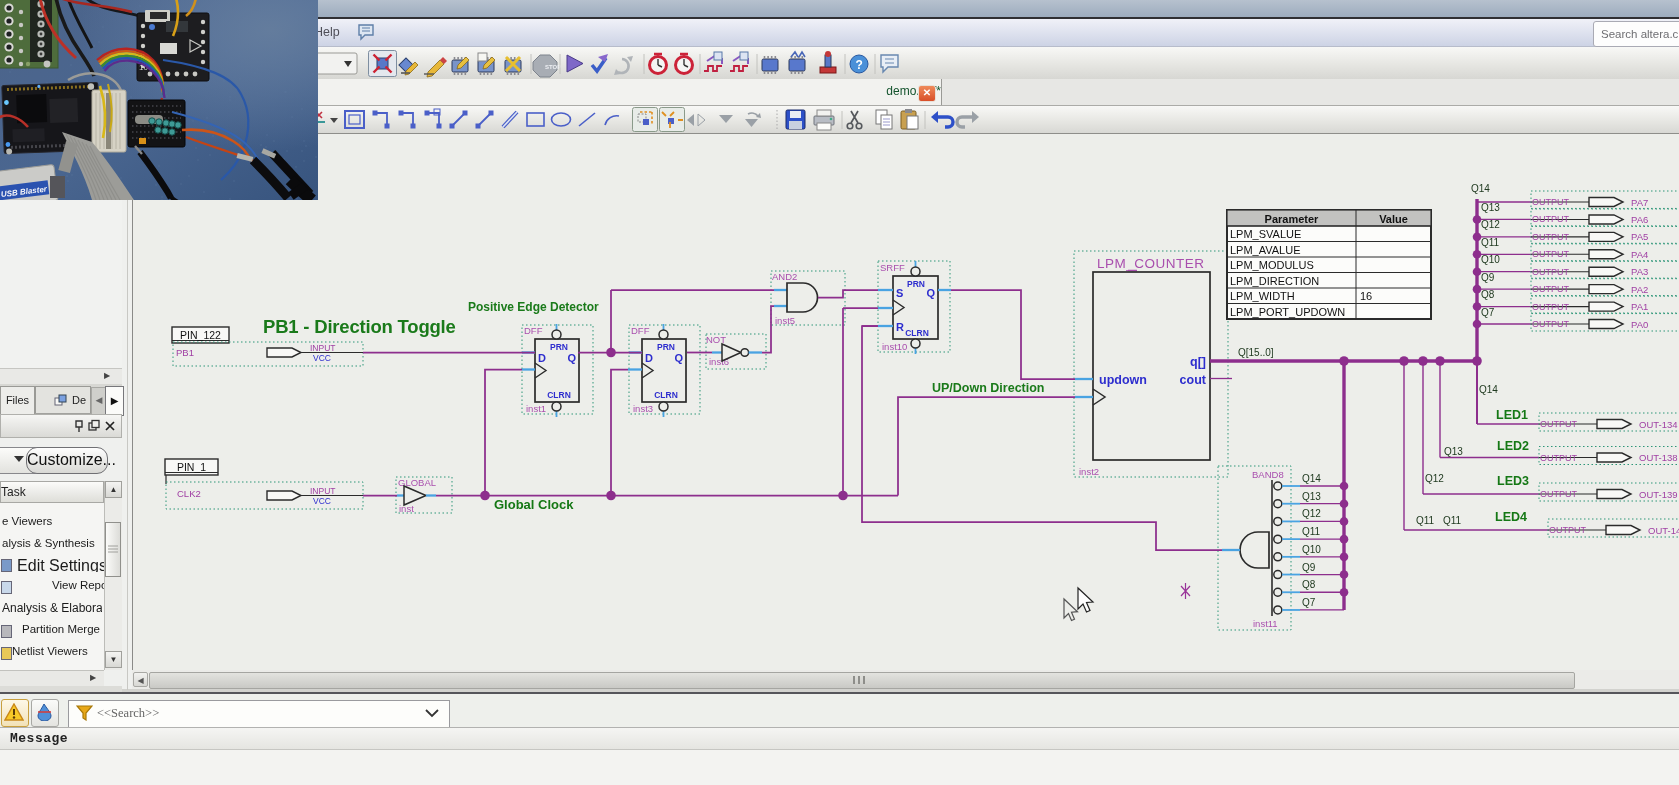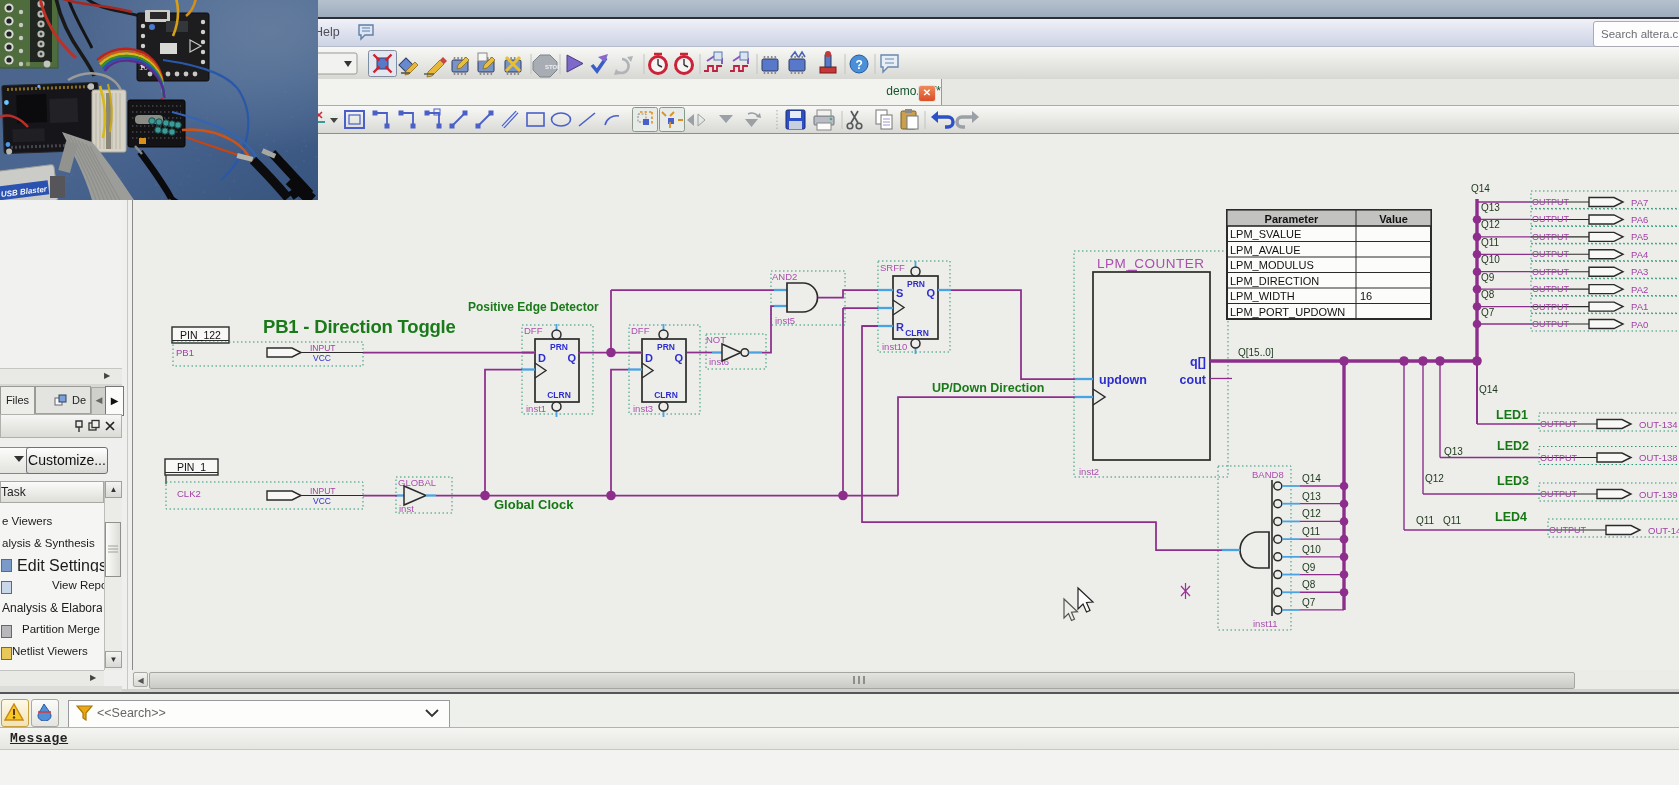--- a/index.html
+++ b/index.html
@@ -230,21 +230,21 @@
 <div class="abs" style="left:105px;top:386px;width:17px;height:28px;background:#fbfbf9;border:1px solid #77777b;color:#111;font-size:10px;text-align:center;line-height:27px;">▶</div>
 <div class="abs" style="left:0;top:414px;width:122px;height:24px;background:linear-gradient(#f6f6f4,#dadad6);border:1px solid #b0b0ac;box-sizing:border-box;"></div>
 <svg class="abs" style="left:72px;top:419px" width="48" height="15" viewBox="0 0 48 15">
     <path d="M4,2 h6 v6 h-6 z M7,8 v5" stroke="#333" stroke-width="1.4" fill="none"></path>
     <rect x="17" y="4" width="7" height="7" fill="none" stroke="#333" stroke-width="1.3"></rect>
     <rect x="20" y="1.5" width="7" height="7" fill="#efefec" stroke="#333" stroke-width="1.3"></rect>
     <path d="M34,3 l8,8 m0,-8 l-8,8" stroke="#222" stroke-width="1.7"></path>
   </svg>
 <div class="abs" style="left:-30px;top:447px;width:66px;height:25px;background:linear-gradient(#fcfcfa,#e2e2de);border:1px solid #88888c;border-radius:3px;"></div>
 <div class="abs" style="left:14px;top:456px;width:0px;height:0px;border-left:5px solid transparent;border-right:5px solid transparent;border-top:6px solid #333;"></div>
-<div class="abs" style="left:26px;top:447px;width:80px;height:25px;background:linear-gradient(#fefefe,#d8d8d4);border:1px solid #707074;border-radius:3px;font-size:14px;color:#111;text-align:center;line-height:24px;">Customize...</div>
+<div class="abs" style="left:26px;top:447px;width:80px;height:25px;background:linear-gradient(#fefefe,#d8d8d4);border:1px solid #707074;border-radius:11px;font-size:16px;color:#111;text-align:center;line-height:24px;">Customize...</div>
 <div class="abs" style="left:0;top:481px;width:104px;height:22px;background:linear-gradient(#fbfbf9,#dedeba0);border:1px solid #a8a8a4;box-sizing:border-box;background:linear-gradient(#fbfbf9,#deded9);font-size:12px;color:#222;text-align:left;line-height:21px;">Task</div>
 <div class="abs" style="left:0;top:503px;width:104px;height:167px;background:#f5f5f3;"></div>
 <div class="abs" style="left:2px;top:515px;width:100px;height:15px;font-size:11.5px;color:#1a1a1a;white-space:nowrap;overflow:hidden;">e Viewers</div>
 <div class="abs" style="left:2px;top:537px;width:100px;height:15px;font-size:11.5px;color:#1a1a1a;white-space:nowrap;overflow:hidden;">alysis &amp; Synthesis</div>
 <div class="abs" style="left:1px;top:559px;width:9px;height:11px;background:#7a9ac8;border:1px solid #667;"></div>
 <div class="abs" style="left:12px;top:557px;width:100px;height:15px;font-size:16px;color:#1a1a1a;white-space:nowrap;overflow:hidden;text-align:center;">Edit Settings</div>
 <div class="abs" style="left:1px;top:581px;width:9px;height:11px;background:#c8d8ea;border:1px solid #667;"></div>
 <div class="abs" style="left:12px;top:579px;width:100px;height:15px;font-size:11.5px;color:#1a1a1a;white-space:nowrap;overflow:hidden;padding-left:40px;">View Report</div>
 <div class="abs" style="left:2px;top:601px;width:100px;height:15px;font-size:12px;color:#1a1a1a;white-space:nowrap;overflow:hidden;">Analysis &amp; Elabora</div>
 <div class="abs" style="left:1px;top:625px;width:9px;height:11px;background:#b8b8bc;border:1px solid #667;"></div>
@@ -269,27 +269,27 @@
   </svg>
 <div class="abs" style="left:31px;top:699px;width:26px;height:26px;background:linear-gradient(#fbfbf9,#e4e4e0);border:1px solid #a8a8a4;border-radius:3px;"></div>
 <svg class="abs" style="left:36px;top:703px" width="17" height="18" viewBox="0 0 17 18">
     <path d="M8,1 C12,7 15,10 15,13 a6.5,5 0 0 1 -13,0 C2,10 5,7 8,1 z" fill="#5090d8" stroke="#2858a0"></path>
     <path d="M2,9 h13" stroke="#d04040" stroke-width="1.6"></path>
   </svg>
 <div class="abs" style="left:68px;top:700px;width:380px;height:26px;background:#fdfdfb;border:1px solid #9a9a9e;"></div>
 <svg class="abs" style="left:76px;top:705px" width="17" height="16" viewBox="0 0 17 16">
     <path d="M1,1 h15 l-6,7 v7 l-3,-2 v-5 z" fill="#e8a818" stroke="#a87808" stroke-width="1.2"></path>
   </svg>
-<div class="abs" style="left:97px;top:706px;width:200px;height:15px;font-size:12.5px;color:#666;">&lt;&lt;Search&gt;&gt;</div>
+<div class="abs" style="left:97px;top:706px;width:200px;height:15px;font-size:12.5px;color:#666;font-family:Liberation Serif, serif;">&lt;&lt;Search&gt;&gt;</div>
 <svg class="abs" style="left:424px;top:708px" width="16" height="11">
     <path d="M2,2 l6,6 6,-6" stroke="#333" stroke-width="1.8" fill="none"></path>
   </svg>
 <div class="abs" style="left:0;top:727px;width:1679px;height:1px;background:#b2b2b0;"></div>
 <div class="abs" style="left:0;top:728px;width:1679px;height:21px;background:linear-gradient(#f5f5f3,#e5e5e1);border-bottom:1px solid #c6c6c2;"></div>
-<div class="abs" style="left:10px;top:731px;width:200px;height:16px;font-family:'Liberation Mono',monospace;font-size:13px;font-weight:bold;letter-spacing:0.5px;color:#222;text-decoration:underline;">Message</div>
+<div class="abs" style="left:10px;top:731px;width:200px;height:16px;font-family:'Liberation Mono',monospace;font-size:13px;font-weight:bold;letter-spacing:0.5px;color:#222;">Message</div>
 <div class="abs" style="left:0;top:750px;width:1679px;height:35px;background:#f3f3f1;"></div>
 <svg class="abs" style="left:132px;top:134px" width="1547" height="536" viewBox="132 134 1547 536" font-family="Liberation Sans, sans-serif">
     <text x="263" y="333" font-size="18.5" fill="#1a7a1a" font-weight="bold" text-anchor="start" letter-spacing="-0.2">PB1 - Direction  Toggle</text>
     <text x="468" y="311" font-size="12" fill="#1a7a1a" font-weight="bold" text-anchor="start">Positive Edge Detector</text>
     <text x="494" y="509" font-size="13" fill="#157815" font-weight="bold" text-anchor="start">Global Clock</text>
     <text x="932" y="392" font-size="12.5" fill="#1a7a1a" font-weight="bold" text-anchor="start">UP/Down Direction</text>
     <rect x="172" y="327" width="57" height="16" stroke="#2b2b2b" stroke-width="1.4" fill="#f8f8f6"></rect>
     <line x1="172" y1="340.5" x2="229" y2="340.5" stroke="#2b2b2b" stroke-width="1"></line>
     <text x="200.5" y="338.5" font-size="10.5" fill="#111" font-weight="normal" text-anchor="middle">PIN_122</text>
     <text x="176" y="356" font-size="9.5" fill="#a040a4" font-weight="normal" text-anchor="start">PB1</text>

